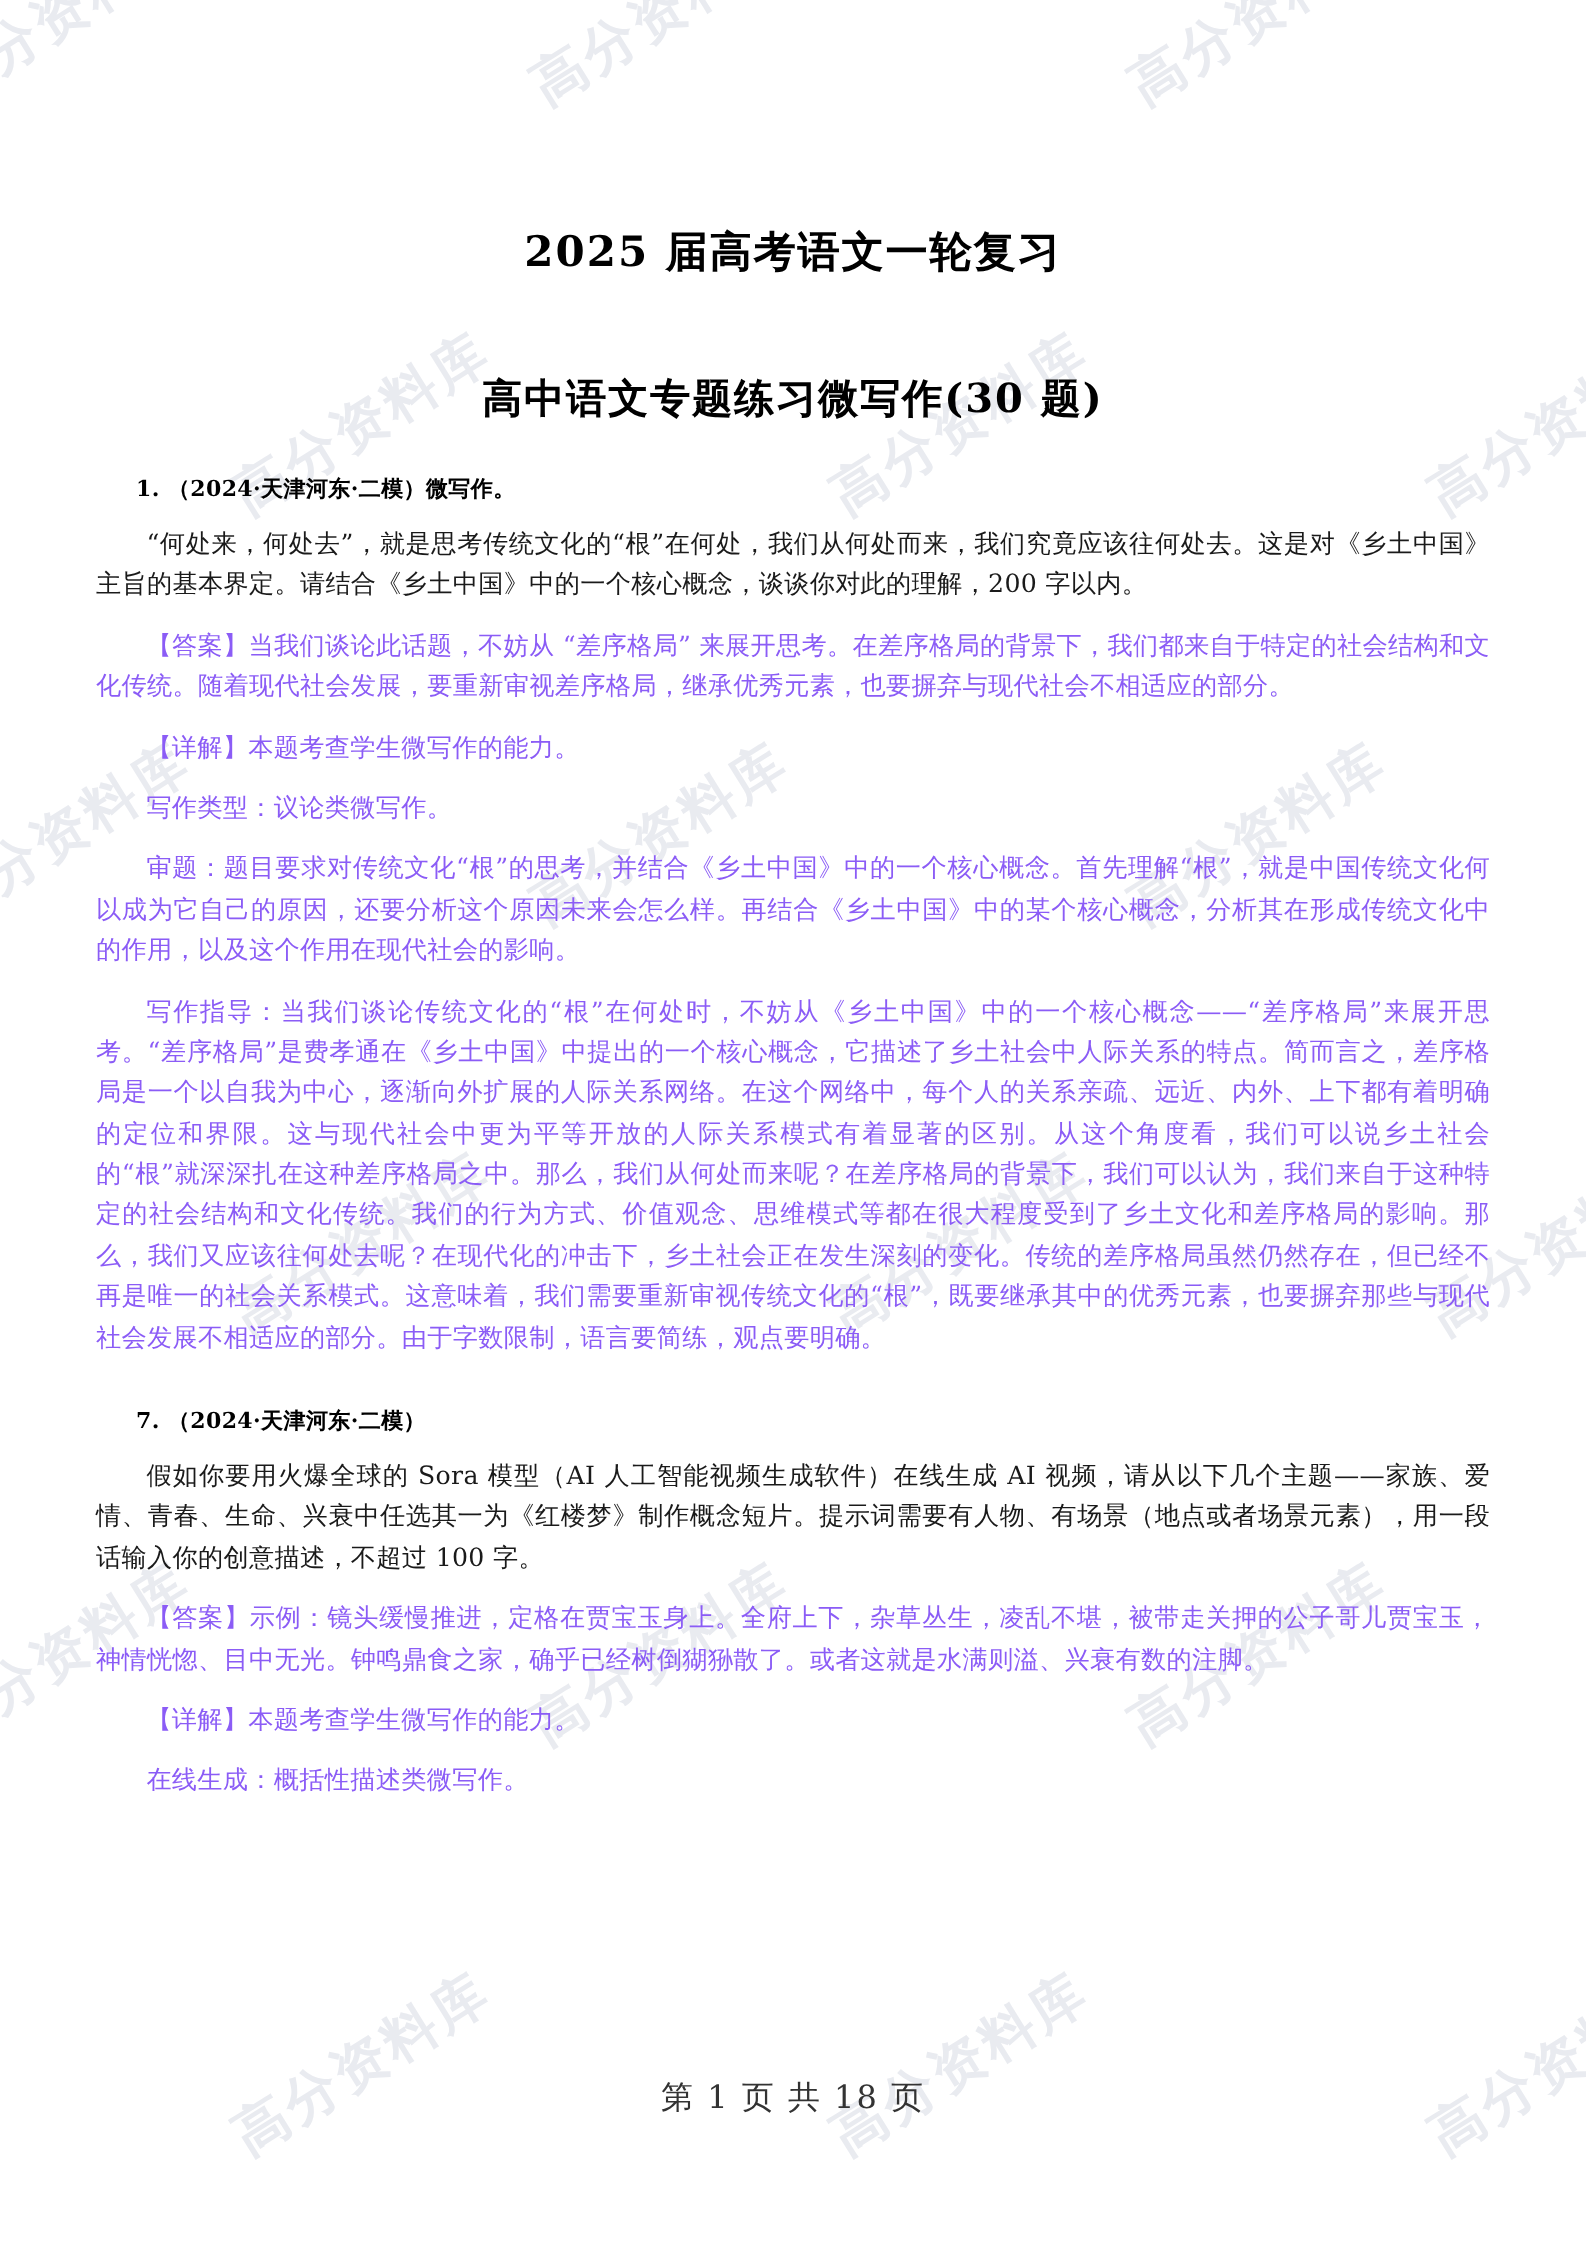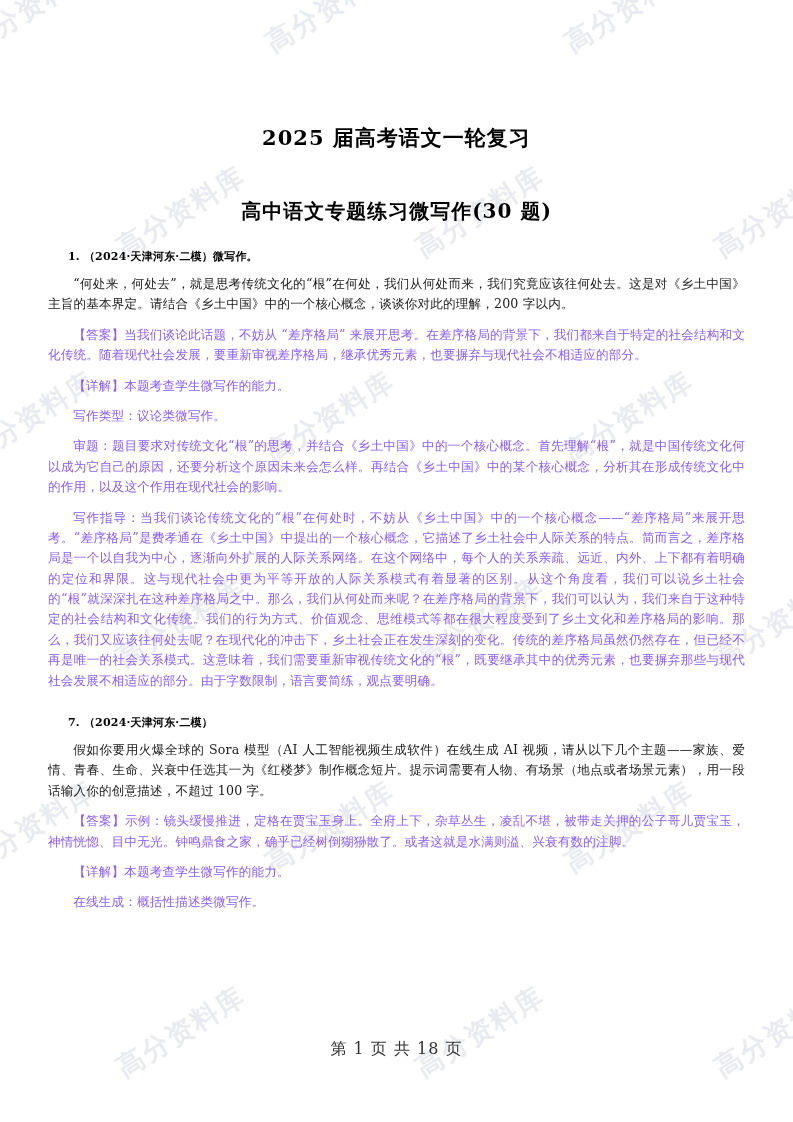--- a/index.html
+++ b/index.html
@@ -34,21 +34,21 @@
     transform: rotate(-32deg);
     transform-origin: left top;
     font-weight: 600;
     user-select: none;
   }
 
   
   .content {
     position: relative;
     z-index: 2;
-    padding: 12px 48px;
+    padding: 0 48px;
     box-sizing: border-box;
     width: 793px;
   }
 
   .doc-title-1 {
     text-align: center;
     font-size: 21px;
     font-weight: bold;
     color: #000;
     margin: 0;

